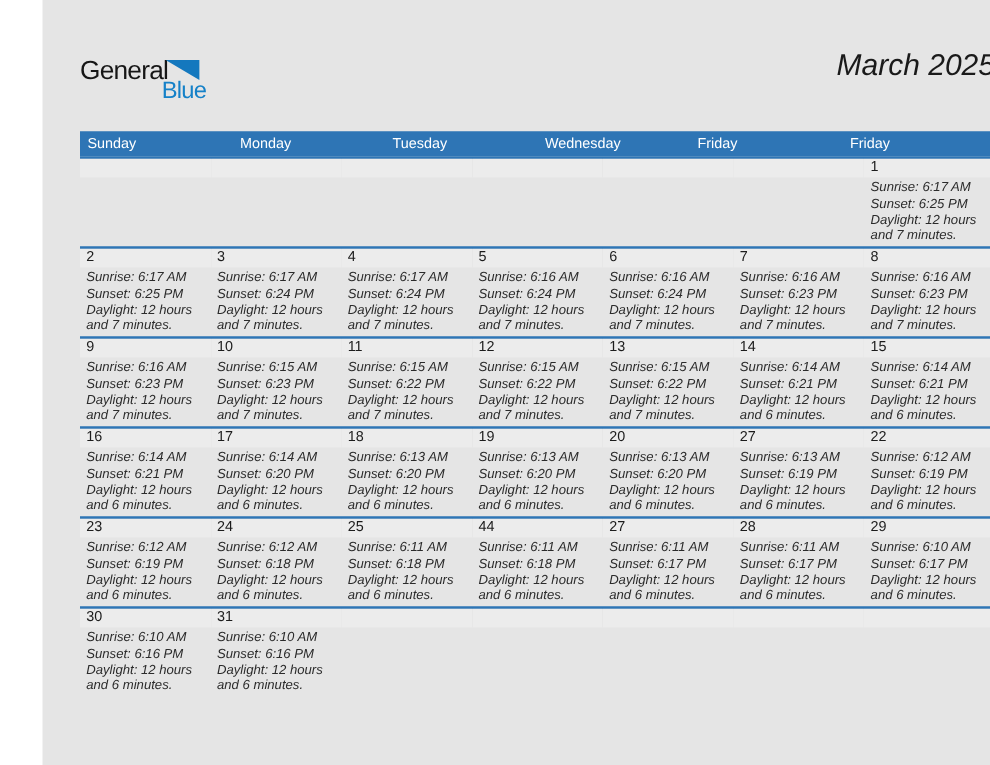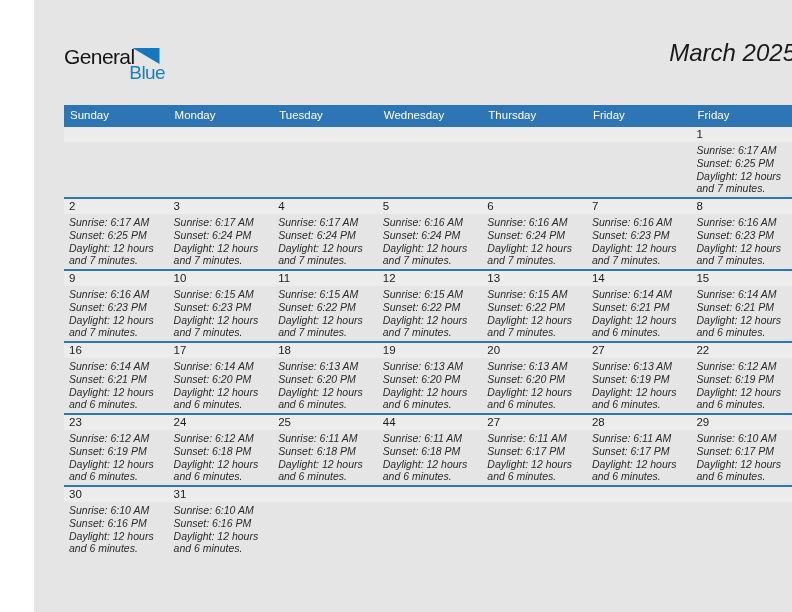--- a/index.html
+++ b/index.html
@@ -49,21 +49,20 @@
   <div class="titles">
     <div class="title">March 2025</div>
   </div>
 
   <div class="calendar">
     <div class="cal-header" id="cal-header">
         <div class="hcell">Sunday</div>
         <div class="hcell">Monday</div>
         <div class="hcell">Tuesday</div>
         <div class="hcell">Wednesday</div>
-        <div class="hcell">Thursday</div>
         <div class="hcell">Friday</div>
         <div class="hcell">Friday</div>
       </div>
     <div id="cal-weeks">
         <div class="week">
           <div class="day-cell">
             <div class="num-band"></div>
             <div class="day-lines"></div>
           </div>
           <div class="day-cell">

